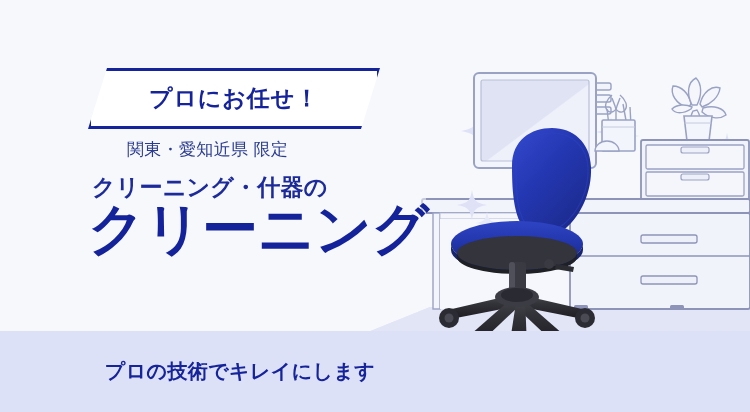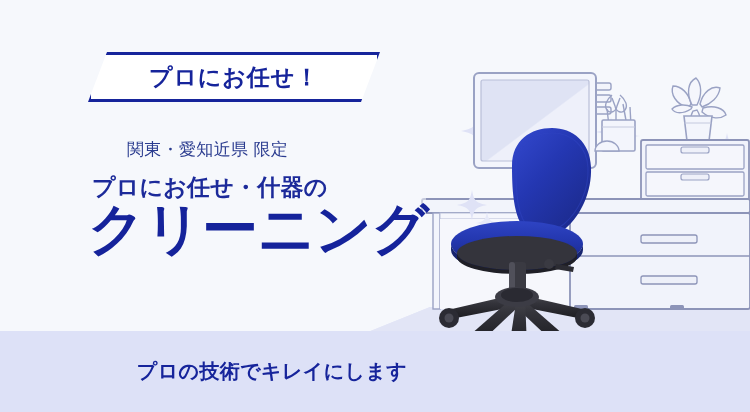--- a/index.html
+++ b/index.html
@@ -21,26 +21,25 @@
   
   .bottom-band{
     position:absolute;left:0;bottom:0;width:750px;height:81px;
     background:#dde1f7;
   }
   .bottom-text{
     position:absolute;left:0;bottom:0;width:480px;height:81px;
     display:flex;align-items:center;justify-content:center;
     color:#16249b;font-size:20px;font-weight:700;letter-spacing:.02em;
     white-space:nowrap;
-    padding-left:32px;
   }
 
   
   .badge-wrap{
-    position:absolute;left:88px;top:52px;width:292px;height:50px;text-align:right;
+    position:absolute;left:88px;top:68px;width:292px;height:61px;text-align:right;
   }
   .badge-shape{
     position:absolute;inset:0;
     background:#ffffff;
     border:3px solid #16249b;
     -webkit-clip-path:polygon(6.5% 0%,100% 0%,93.5% 100%,0% 100%);
     clip-path:polygon(6.5% 0%,100% 0%,93.5% 100%,0% 100%);
   }
   .badge-shape-inner{
     position:absolute;inset:3px;
@@ -262,16 +261,16 @@
   <div class="bottom-text">プロの技術でキレイにします</div>
 
   <div class="badge-wrap">
     <div class="badge-shape">
       <div class="badge-shape-inner"></div>
     </div>
     <div class="badge-label">プロにお任せ！</div>
   </div>
 
   <div class="eyebrow">関東・愛知近県 限定</div>
-  <div class="line1">プロにお任せ・什器の</div>
+  <div class="line1">クリーニング・什器の</div>
   <div class="line2">クリーニング</div>
 
 </div>
 
 </body></html>

